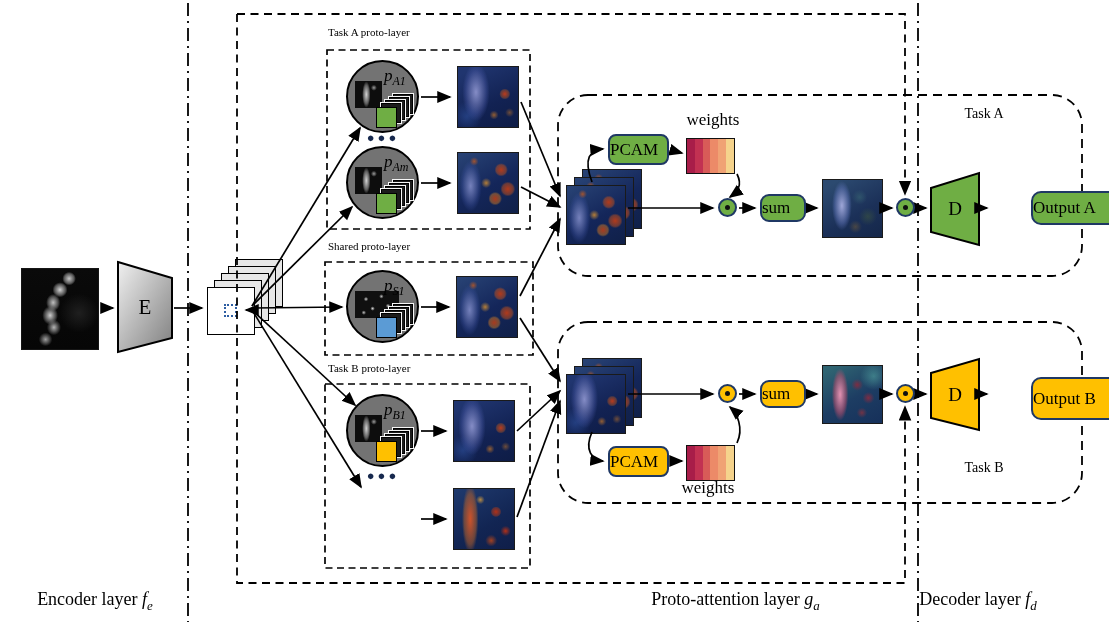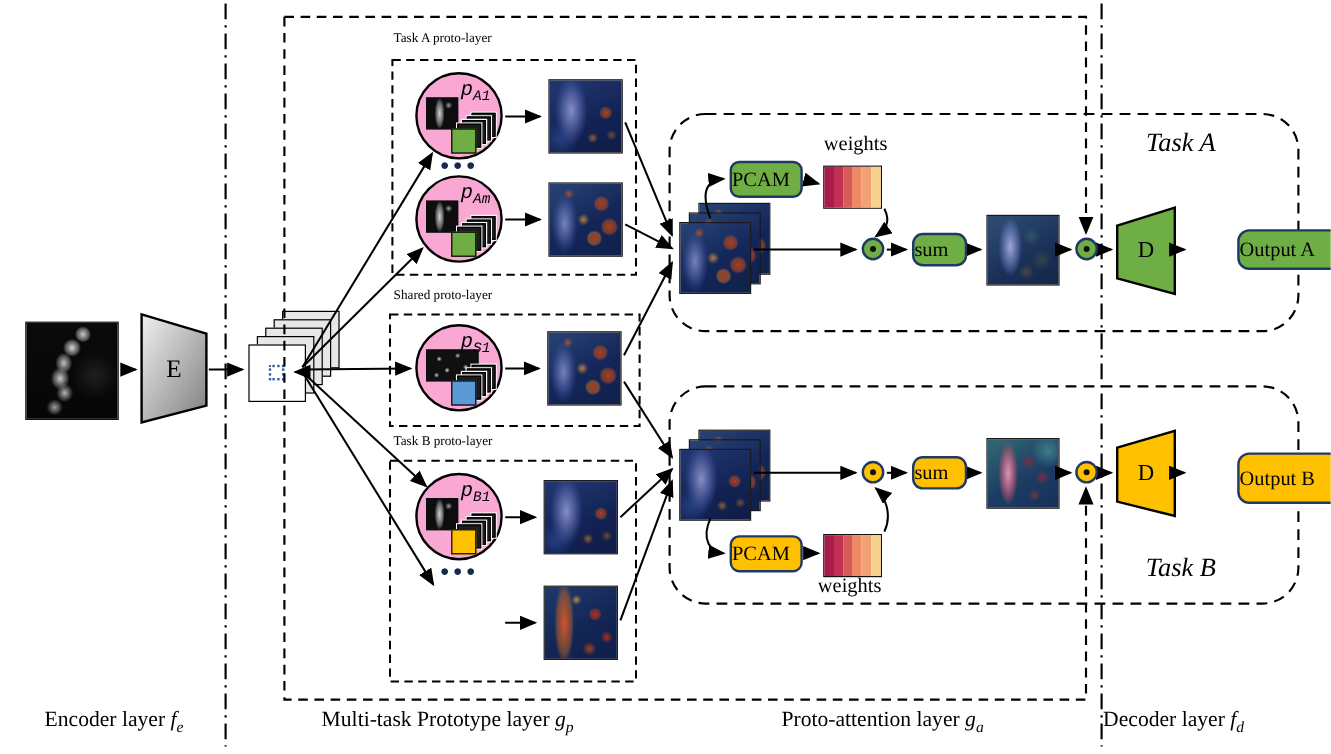--- a/index.html
+++ b/index.html
@@ -53,21 +53,21 @@
      radial-gradient(7px 7px at 66% 82%, rgba(150,50,60,.7), transparent 74%),
      radial-gradient(18px 18px at 86% 18%, rgba(90,180,170,.5), transparent 76%),
      linear-gradient(150deg,#2f6472 8%,#1d3d63 55%,#16305a);}
   
   .sheet{position:absolute;width:48px;height:48px;border:1.5px solid #000;box-sizing:border-box;}
   .sheet.back{background:#e7e7e7;}
   .sheet.frnt{background:#ffffff;}
   .bluedot{position:absolute;width:13px;height:13px;border:2px dotted #2e5fa3;box-sizing:border-box;}
   
   .circle{position:absolute;width:73px;height:73px;border:2.2px solid #000;border-radius:50%;
-          background:#f9a8d4;box-sizing:border-box;font-family:Liberation Mono, monospace;}
+          background:#737373;box-sizing:border-box;}
   .patch{position:absolute;left:7px;top:19px;width:27px;height:27px;background:
      radial-gradient(5px 16px at 42% 50%, #d2d2d2, rgba(160,160,160,.55) 58%, transparent 82%),
      radial-gradient(4px 4px at 70% 25%, rgba(190,190,190,.8), transparent 75%),
      #0d0d0d;}
   .patch.dots{background:
      radial-gradient(3px 3px at 25% 30%, #cfcfcf, transparent 75%),
      radial-gradient(3px 3px at 60% 20%, #bdbdbd, transparent 75%),
      radial-gradient(3px 3px at 75% 55%, #c8c8c8, transparent 75%),
      radial-gradient(3px 3px at 40% 65%, #d6d6d6, transparent 75%),
      radial-gradient(3px 3px at 60% 85%, #b5b5b5, transparent 75%),
@@ -90,21 +90,21 @@
   .outbox{position:absolute;display:flex;align-items:center;justify-content:flex-start;
         border:2.6px solid #1f3864;border-radius:10px;font-size:17px;box-sizing:border-box;margin-left:40px;}
   .odot{position:absolute;width:19px;height:19px;border-radius:50%;border:2.6px solid #1f3864;
         box-sizing:border-box;}
   .odot::after{content:"";position:absolute;left:50%;top:50%;width:5px;height:5px;
         margin:-2.5px 0 0 -2.5px;background:#101010;border-radius:50%;}
   .wbox{position:absolute;display:flex;border:1.6px solid #111;box-sizing:content-box;}
   .wbar{flex:1 1 auto;}
   
   .boxlabel{position:absolute;font-size:11px;white-space:nowrap;}
-  .tasklabel{position:absolute;font-size:22px;white-space:nowrap;text-align:center;font-style:italic;}
+  .tasklabel{position:absolute;font-size:14px;white-space:nowrap;text-align:center;}
   .caption{position:absolute;font-size:18px;text-align:center;white-space:nowrap;}
   .caption sub,.dcap sub{font-size:13px;font-style:italic;}
   .caption i{font-style:italic;}
   .letter{position:absolute;display:flex;align-items:center;justify-content:center;}
   .dots{position:absolute;width:44px;text-align:center;color:#17294e;font-size:13px;
         letter-spacing:3px;font-weight:bold;}
   .wlabel{position:absolute;font-size:17px;text-align:center;white-space:nowrap;}
 </style>
 </head>
 <body>
@@ -321,23 +321,20 @@
   <div class="letter" style="left:931px;top:358px;width:48px;height:74px;font-size:19px;">
       <span>D</span>
     </div>
   <div class="outbox yellow" style="left:991px;top:377px;width:87px;height:43px;">
     <span>Output B</span>
     </div>
 
   <div class="caption" style="left:15px;top:589px;width:160px;">
     <span>Encoder layer</span>&nbsp;<i>f</i><sub>e</sub>
   </div>
-  <div class="caption" style="left:258px;top:589px;width:230px;">
-    <span>Multi-task Prototype layer</span>&nbsp;<i>g</i><sub>p</sub>
-  </div>
   <div class="caption" style="left:628px;top:589px;width:215px;">
     <span>Proto-attention layer</span>&nbsp;<i>g</i><sub>a</sub>
   </div>
   <div class="caption" style="left:903px;top:589px;width:150px;">
     <span>Decoder layer</span>&nbsp;<i>f</i><sub>d</sub>
   </div>
 
 </div>
 
 </body></html>

